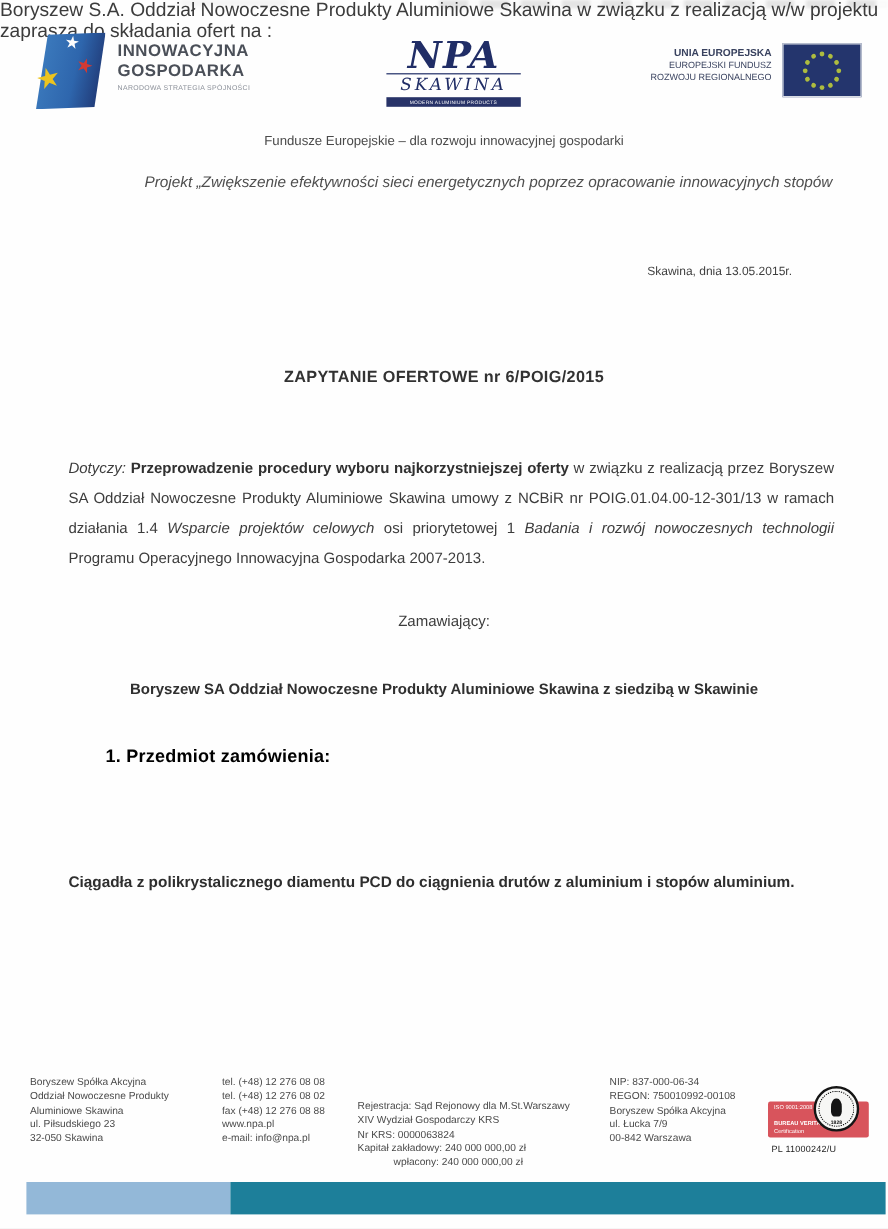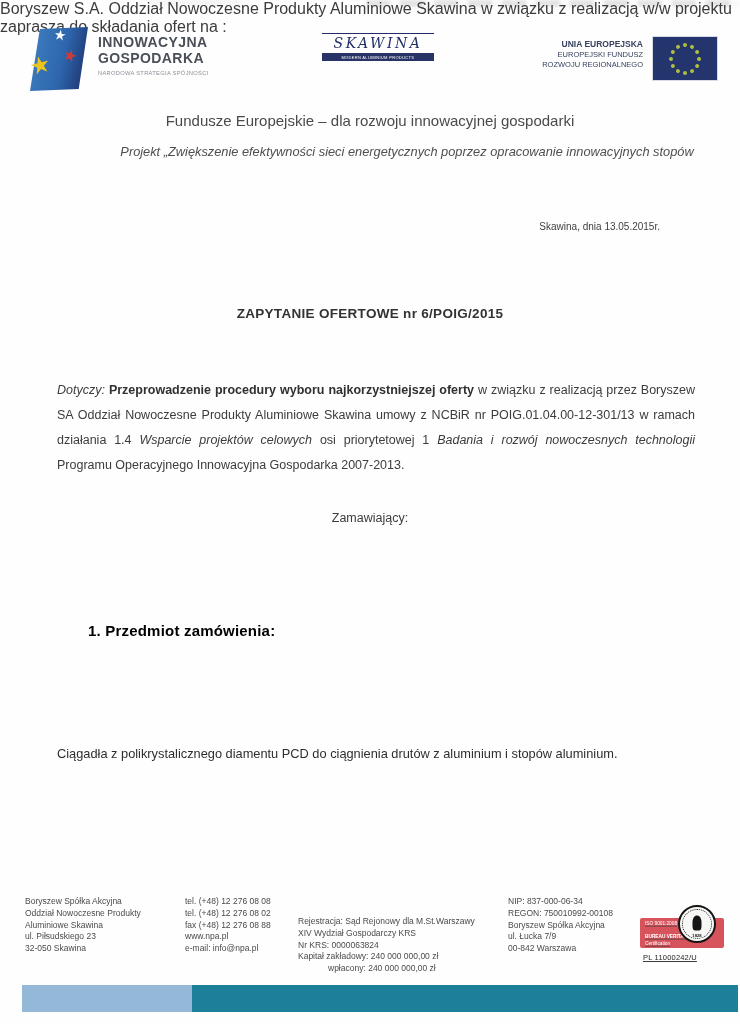--- a/index.html
+++ b/index.html
@@ -43,53 +43,53 @@
   .eu-l1{font-weight:bold;font-size:8.5px;line-height:10.5px;}
   .eu-l2,.eu-l3{font-size:7.5px;line-height:10px;}
   .eu-flag{position:relative;width:66px;height:45px;background:#24356d;
     box-shadow:0 0 0 1px #d8dce4 inset;}
   .eu-ring{position:absolute;left:50%;top:50%;}
   .eu-star{position:absolute;left:-2px;top:-2px;width:4px;height:4px;border-radius:50%;
     background:#aebc3f;transform:rotate(var(--a)) translateY(-14px);}
 
   
   .funds{position:absolute;top:112px;left:0;width:100%;text-align:center;
-    font-size:15px;color:#4a4a4a;}
+    font-size:11px;color:#4a4a4a;}
   .project{position:absolute;top:143px;left:0;width:100%;text-align:center;
     font-style:italic;font-size:12.8px;line-height:18.5px;color:#4e4e4e;padding-left:37px;}
   .date{position:absolute;top:221px;left:0;width:100%;text-align:right;
     box-sizing:border-box;padding-right:80px;font-size:10px;color:#3f3f3f;}
 
   .doc-title{position:absolute;top:306px;left:0;width:100%;text-align:center;
     font-weight:bold;font-size:13.5px;letter-spacing:.3px;color:#323232;}
 
   .dotyczy{position:absolute;top:378px;left:57px;width:638px;font-size:12.5px;
     line-height:25px;text-align:justify;color:#3c3c3c;margin:0;}
   .it{font-style:italic;} .b{font-weight:bold;color:#303030;}
 
   .zam-label{position:absolute;top:511px;left:0;width:100%;text-align:center;font-size:12.5px;}
   .zam-value{position:absolute;top:567px;left:0;width:100%;text-align:center;
     font-weight:bold;font-size:12.5px;color:#303030;}
 
   .sec-heading{position:absolute;top:622px;left:88px;font-weight:bold;
     font-size:15px;color:#000000;letter-spacing:.2px;}
   .sec-para{position:absolute;top:667px;left:57px;width:640px;font-size:12.5px;
     line-height:23px;text-align:justify;margin:0;}
-  .subject{position:absolute;top:746px;left:57px;width:650px;font-weight:normal;
+  .subject{position:absolute;top:727px;left:57px;width:650px;font-weight:bold;
     font-size:12.8px;color:#2e2e2e;}
 
   
   .fcol{position:absolute;top:896px;font-size:8.5px;line-height:11.8px;color:#4a4a4a;}
   .fcol1{left:25px;width:152px;}
   .fcol2{left:185px;width:112px;}
   .fcol3{left:298px;width:208px;margin-top:20px;}
   .fcol4{left:508px;width:132px;}
   .fcol .indent{padding-left:30px;}
 
-  .iso{position:absolute;left:640px;top:918px;width:96px;text-decoration:underline;}
+  .iso{position:absolute;left:640px;top:918px;width:96px;}
   .iso-box{position:relative;width:84px;height:30px;background:#d8545c;border-radius:2px;
     color:#fff;padding:3px 0 0 5px;box-sizing:border-box;}
   .iso-line{font-size:7px;line-height:7px;transform:scale(.68);transform-origin:left top;white-space:nowrap;}
   .iso-org{font-weight:bold;margin-top:6px;}
   .seal{position:absolute;left:38px;top:-13px;width:38px;height:38px;border-radius:50%;
     background:#f7f7f5;border:2.5px solid #151515;box-sizing:border-box;}
   .seal::before{content:"";position:absolute;inset:2px;border-radius:50%;border:1px dotted #151515;}
   .seal-fig{position:absolute;left:50%;top:46%;width:9px;height:15px;background:#151515;
     transform:translate(-50%,-50%);border-radius:45% 45% 30% 30%;}
   .seal-year{position:absolute;left:0;bottom:2px;width:100%;text-align:center;
@@ -115,20 +115,21 @@
       <span class="star star-yellow">★</span>
     </div>
     <div class="poig-text">
       <div class="poig-title">INNOWACYJNA</div>
       <div class="poig-title">GOSPODARKA</div>
       <div class="poig-sub">NARODOWA STRATEGIA SPÓJNOŚCI</div>
     </div>
   </div>
 
   <div class="npa">
+    <div class="npa-word">NPA</div>
     <div class="npa-skawina">SKAWINA</div>
     <div class="npa-bar">
       <span class="npa-tag">MODERN ALUMINIUM PRODUCTS</span>
     </div>
   </div>
 
   <div class="eu">
     <div class="eu-text">
       <div class="eu-l1">UNIA EUROPEJSKA</div>
       <div class="eu-l2">EUROPEJSKI FUNDUSZ</div>
@@ -158,20 +159,21 @@
     <div>Projekt „Zwiększenie efektywności sieci energetycznych poprzez opracowanie innowacyjnych stopów</div>
   </div>
 
   <div class="date">Skawina, dnia 13.05.2015r.</div>
 
   <div class="doc-title">ZAPYTANIE OFERTOWE nr 6/POIG/2015</div>
 
   <p class="dotyczy"><span class="it">Dotyczy: </span><span class="b">Przeprowadzenie procedury wyboru najkorzystniejszej oferty</span><span> w związku z realizacją przez Boryszew SA Oddział Nowoczesne Produkty Aluminiowe Skawina umowy z NCBiR nr POIG.01.04.00-12-301/13 w ramach działania 1.4 </span><span class="it">Wsparcie projektów celowych</span><span> osi priorytetowej 1 </span><span class="it">Badania i rozwój nowoczesnych technologii</span><span> Programu Operacyjnego Innowacyjna Gospodarka 2007-2013.</span></p>
 
   <div class="zam-label">Zamawiający:</div>
+  <div class="zam-value">Boryszew SA Oddział Nowoczesne Produkty Aluminiowe Skawina z siedzibą w Skawinie</div>
 
   <div class="sec-heading">1. Przedmiot zamówienia:</div>
 
   <p class="sec-para">
     </p>
     <div class="l1">Boryszew S.A. Oddział Nowoczesne Produkty Aluminiowe Skawina w związku z realizacją w/w projektu</div>
     <div>zaprasza do składania ofert na :</div>
   <p></p>
 
   <div class="subject">Ciągadła z polikrystalicznego diamentu PCD do ciągnienia drutów z aluminium i stopów aluminium.</div>

